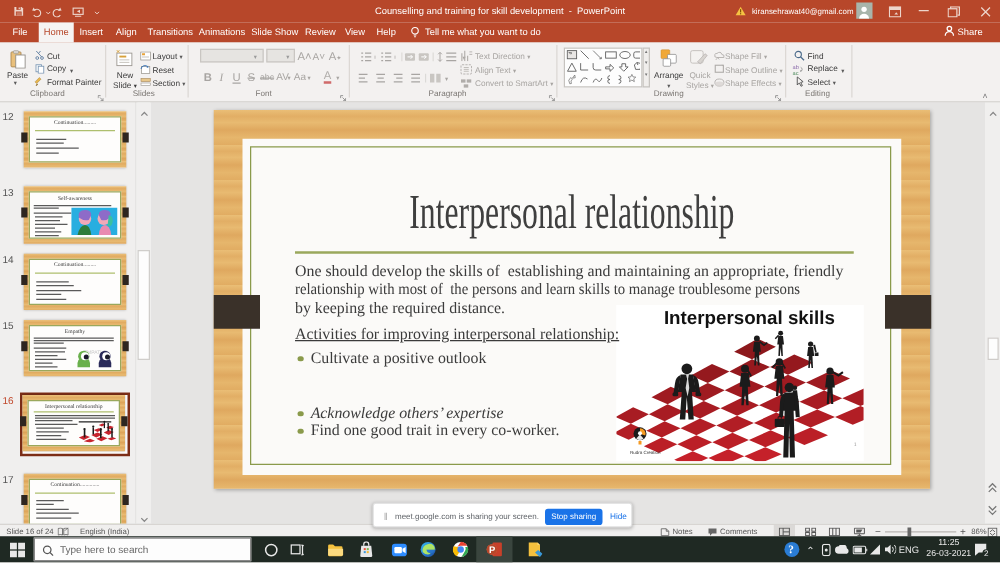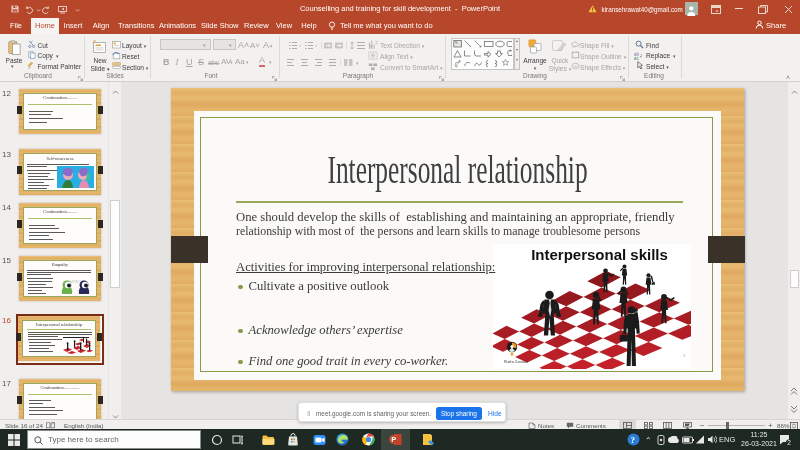--- a/index.html
+++ b/index.html
@@ -535,25 +535,26 @@
   <div class="abs" style="left:122px;top:82px;width:1px;height:337px;background:#d8d6d4;"></div>
   <div id="mainarea">
     <div id="slide">
       <div id="slidewhite">
         <div id="slideborder"></div>
         <div id="stitle">Interpersonal relationship</div>
         <div id="shr"></div>
         <div id="spara">
             <div class="pl">One should develop the skills of&nbsp; establishing and maintaining an appropriate, friendly</div>
             <div class="pl" style="transform:scaleX(0.93);">relationship with most of&nbsp; the persons and learn skills to manage troublesome persons</div>
+            <div class="pl">by keeping the required distance.</div>
           </div>
         <div id="sact">Activities for improving interpersonal relationship:</div>
         <div class="sbul" style="top:168.2px;"><span class="bdot"></span>Cultivate a positive outlook</div>
         <div class="sbul" style="top:212.2px;font-style:italic;"><span class="bdot"></span>Acknowledge others’ expertise</div>
-        <div class="sbul" style="top:243px;font-style:italic;"><span class="bdot"></span>Find one good trait in every co-worker.</div>
+        <div class="sbul" style="top:226px;"><span class="bdot"></span>Find one good trait in every co-worker.</div>
         <div id="simg">
           <div id="simgtitle">Interpersonal skills</div>
           <svg id="people" width="198" height="125" viewBox="0 0 198 125">
             <g>
                 <polygon points="113.0,27.0 127.7,33.3 108.6,43.4 94.3,37.3" fill="rgb(140, 24, 28)"></polygon>
                 <polygon points="76.6,47.1 90.5,53.1 73.2,62.3 59.7,56.4" fill="rgb(149, 25, 30)"></polygon>
                 <polygon points="43.6,65.3 56.8,71.0 41.1,79.4 28.2,73.7" fill="rgb(159, 27, 33)"></polygon>
                 <polygon points="13.5,81.8 26.1,87.4 11.7,95.0 -0.5,89.6" fill="rgb(168, 28, 35)"></polygon>
                 <polygon points="108.6,43.4 123.0,49.6 104.5,59.1 90.5,53.1" fill="rgb(149, 25, 30)"></polygon>
                 <polygon points="73.2,62.3 86.8,68.2 70.0,76.8 56.8,71.0" fill="rgb(159, 27, 33)"></polygon>

